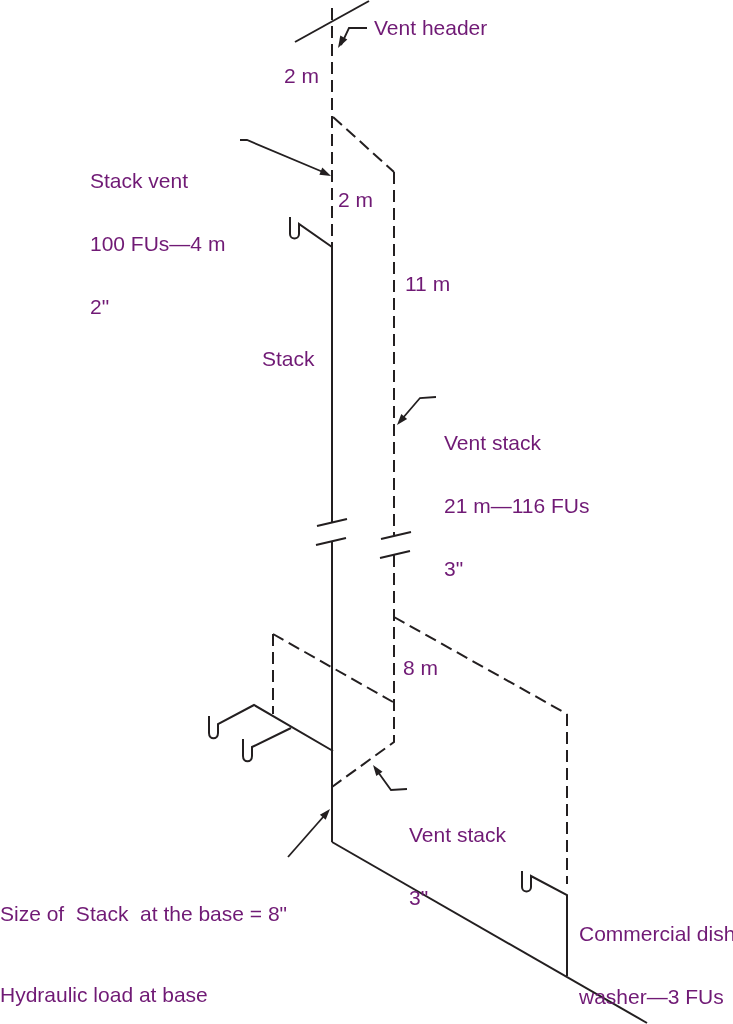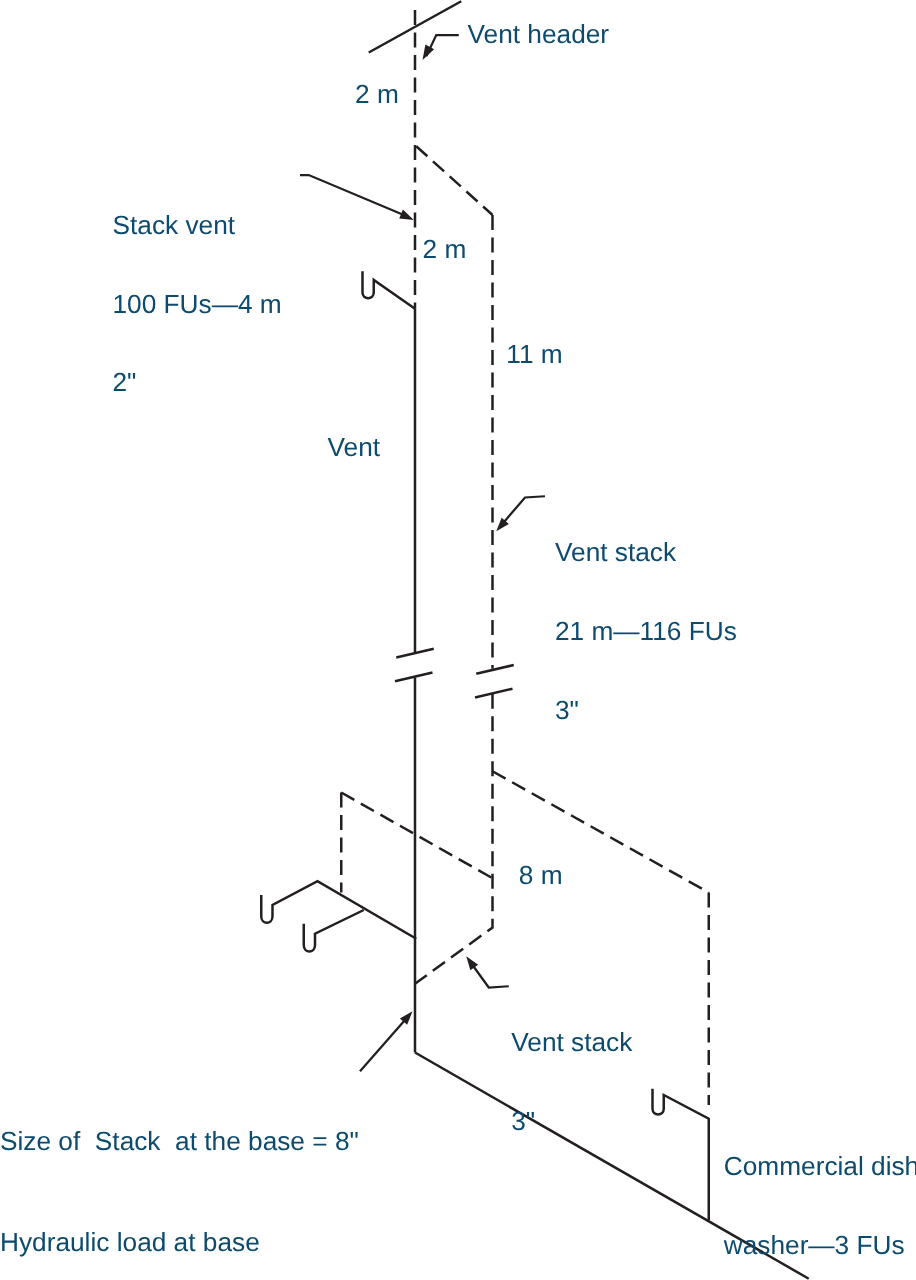--- a/index.html
+++ b/index.html
@@ -2,21 +2,21 @@
 <html><head>
 <meta charset="utf-8">
 <style>
   html, body { margin: 0; padding: 0; background: #ffffff; }
   .stage {
     position: relative;
     width: 733px;
     height: 1024px;
     background: #ffffff;
     font-family: "Liberation Sans", sans-serif;
-    color: #0c4a6e;
+    color: #701a75;
     overflow: hidden;
   }
   .stage svg { position: absolute; left: 0; top: 0; }
   .pipe { stroke: #231f20; stroke-width: 2; fill: none; stroke-linejoin: miter; }
   .dashed { stroke-dasharray: 12 6; }
   .leader { stroke: #231f20; stroke-width: 1.8; fill: none; }
   .ahead { fill: #231f20; stroke: none; }
   .lbl {
     position: absolute;
     font-size: 21px;
@@ -82,29 +82,29 @@
   <div class="lbl right" style="left:90px; top:128px; width:143px;">
     <div>Stack vent</div>
     <div>100 FUs—4 m</div>
     <div>2"</div>
   </div>
 
   <div class="lbl" style="left:338px; top:189px;">2 m</div>
 
   <div class="lbl" style="left:405px; top:273px;">11 m</div>
 
-  <div class="lbl" style="left:262px; top:348px;">Vent</div>
+  <div class="lbl" style="left:262px; top:348px;">Stack</div>
 
   <div class="lbl" style="left:444px; top:390px;">
     <div>Vent stack</div>
     <div>21 m—116 FUs</div>
     <div>3"</div>
   </div>
 
-  <div class="lbl" style="left:403px; top:690px;margin-left:12px;">8 m</div>
+  <div class="lbl" style="left:403px; top:657px;">8 m</div>
 
   <div class="lbl" style="left:409px; top:782px;">
     <div>Vent stack</div>
     <div>3"</div>
   </div>
 
   <div class="lbl right wide" style="left:0px; top:846px; width:286px;">
     <div>Size of  Stack  at the base = 8"</div>
     <div>Hydraulic load at base</div>
     

